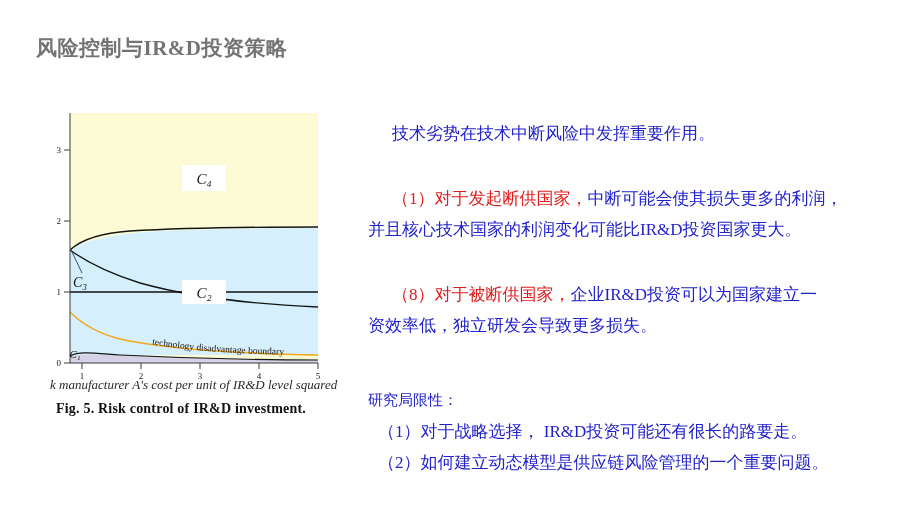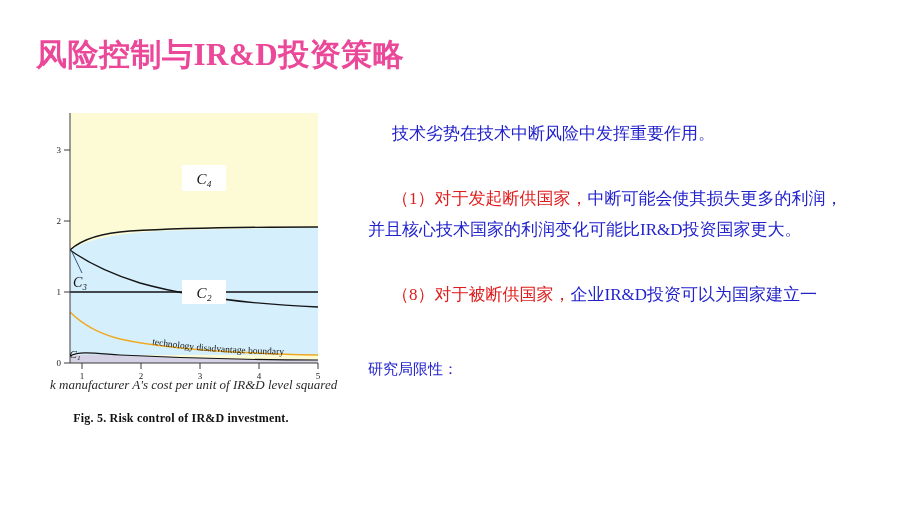--- a/index.html
+++ b/index.html
@@ -14,23 +14,23 @@
     overflow: hidden;
     font-family: "Liberation Serif", "DejaVu Serif", serif;
   }
 
   
   #slide-title {
     position: absolute;
     left: 36px;
     top: 34px;
     font-family: "Liberation Serif", "DejaVu Serif", serif;
-    font-size: 31px;
+    font-size: 21px;
     font-weight: bold;
-    color: #ec4899;
+    color: #737373;
     letter-spacing: 0.5px;
     white-space: nowrap;
   }
 
   
   #figure-block {
     position: absolute;
     left: 30px;
     top: 105px;
     width: 300px;
@@ -70,24 +70,24 @@
     font-family: "Liberation Serif", "DejaVu Serif", serif;
   }
   #plot-svg {
     position: absolute;
     left: 0;
     top: 0;
   }
   #fig-caption {
     position: absolute;
     left: 6px;
-    top: 306px;
+    top: 296px;
     width: 290px;
     text-align: center;
-    font-size: 12px;
+    font-size: 14px;
     font-weight: bold;
     color: #111111;
     font-family: "Liberation Serif", "DejaVu Serif", serif;
     letter-spacing: 0.2px;
   }
 
   
   #text-panel {
     position: absolute;
     left: 368px;
@@ -228,19 +228,24 @@
 
   <p class="para">
     <span>并且核心技术国家的利润变化可能比IR&amp;D投资国家更大。</span>
   </p>
 
   <p class="para indent">
     <span class="red">（8）对于被断供国家，</span><span class="blk">企业IR&amp;D投资可以为国家建立一</span>
   </p>
 
 
+  <p class="para">
+    <span>资效率低，独立研发会导致更多损失。</span>
+  </p>
 
   <div class="spacer-block"></div>
 
   <p id="limits-heading">研究局限性：</p>
 
-
+  <p class="limit-item">（1）对于战略选择， IR&amp;D投资可能还有很长的路要走。</p>
+
+  <p class="limit-item">（2）如何建立动态模型是供应链风险管理的一个重要问题。</p>
 </div>
 
 </body></html>

